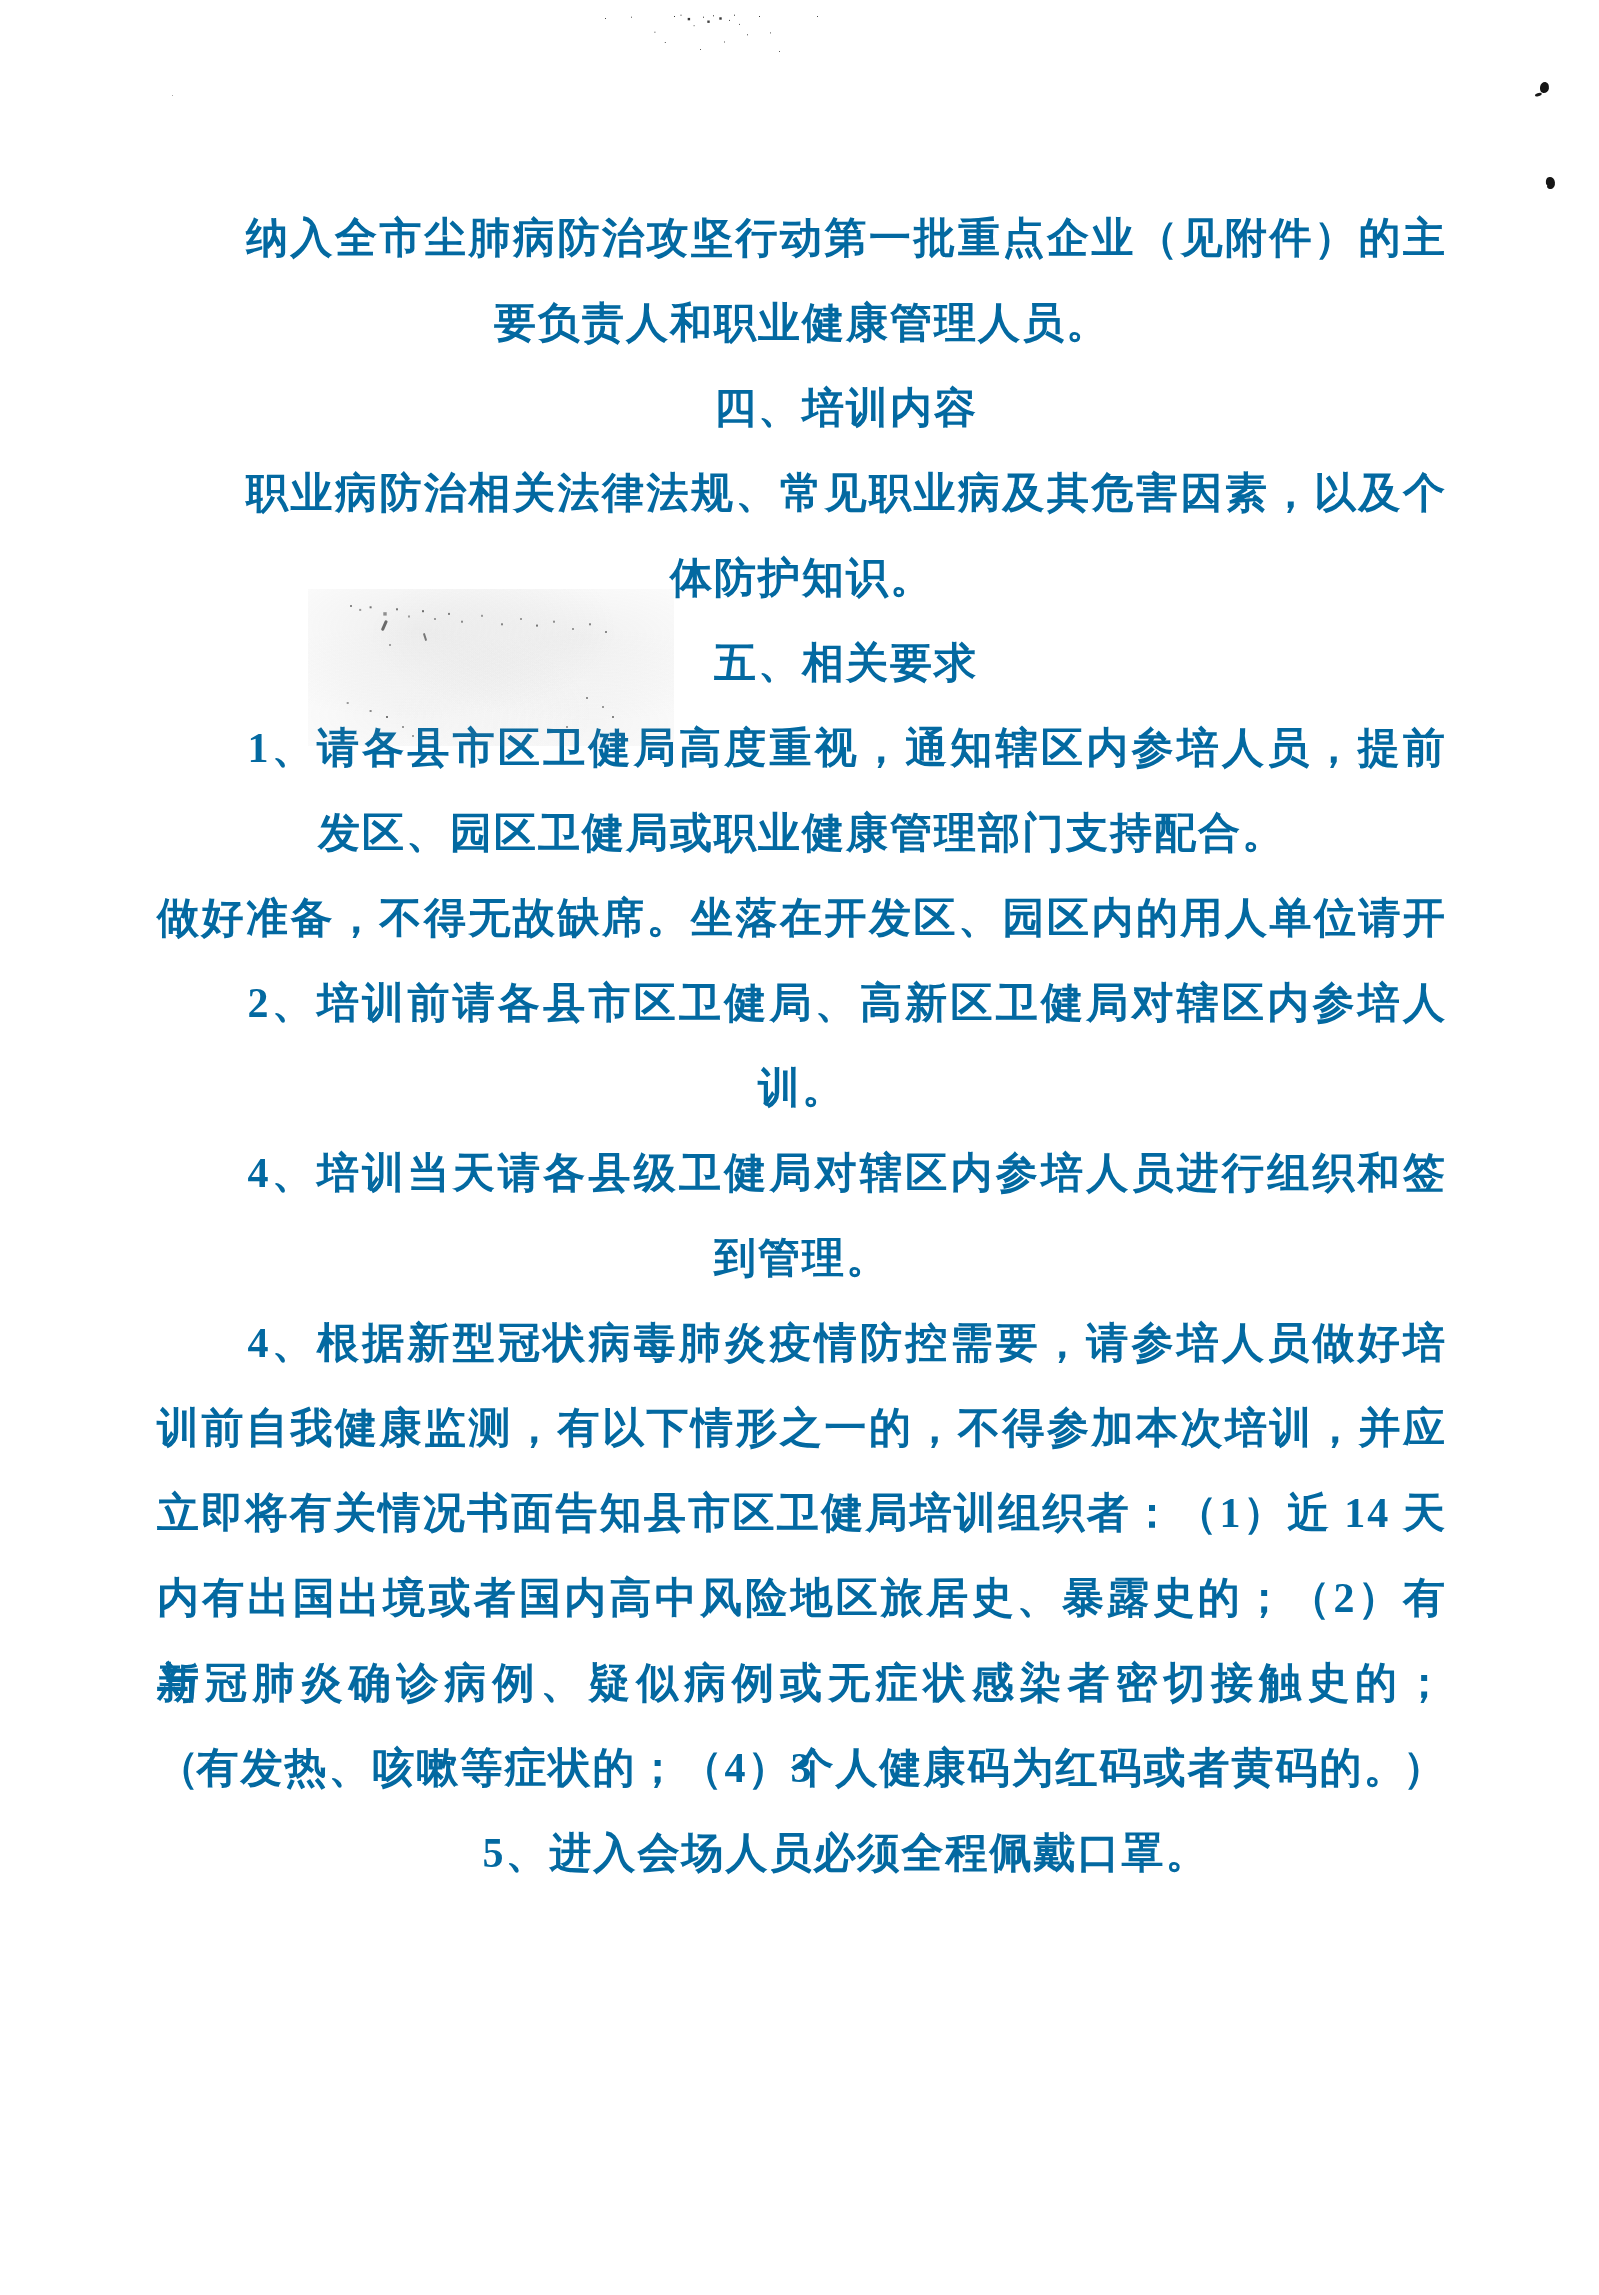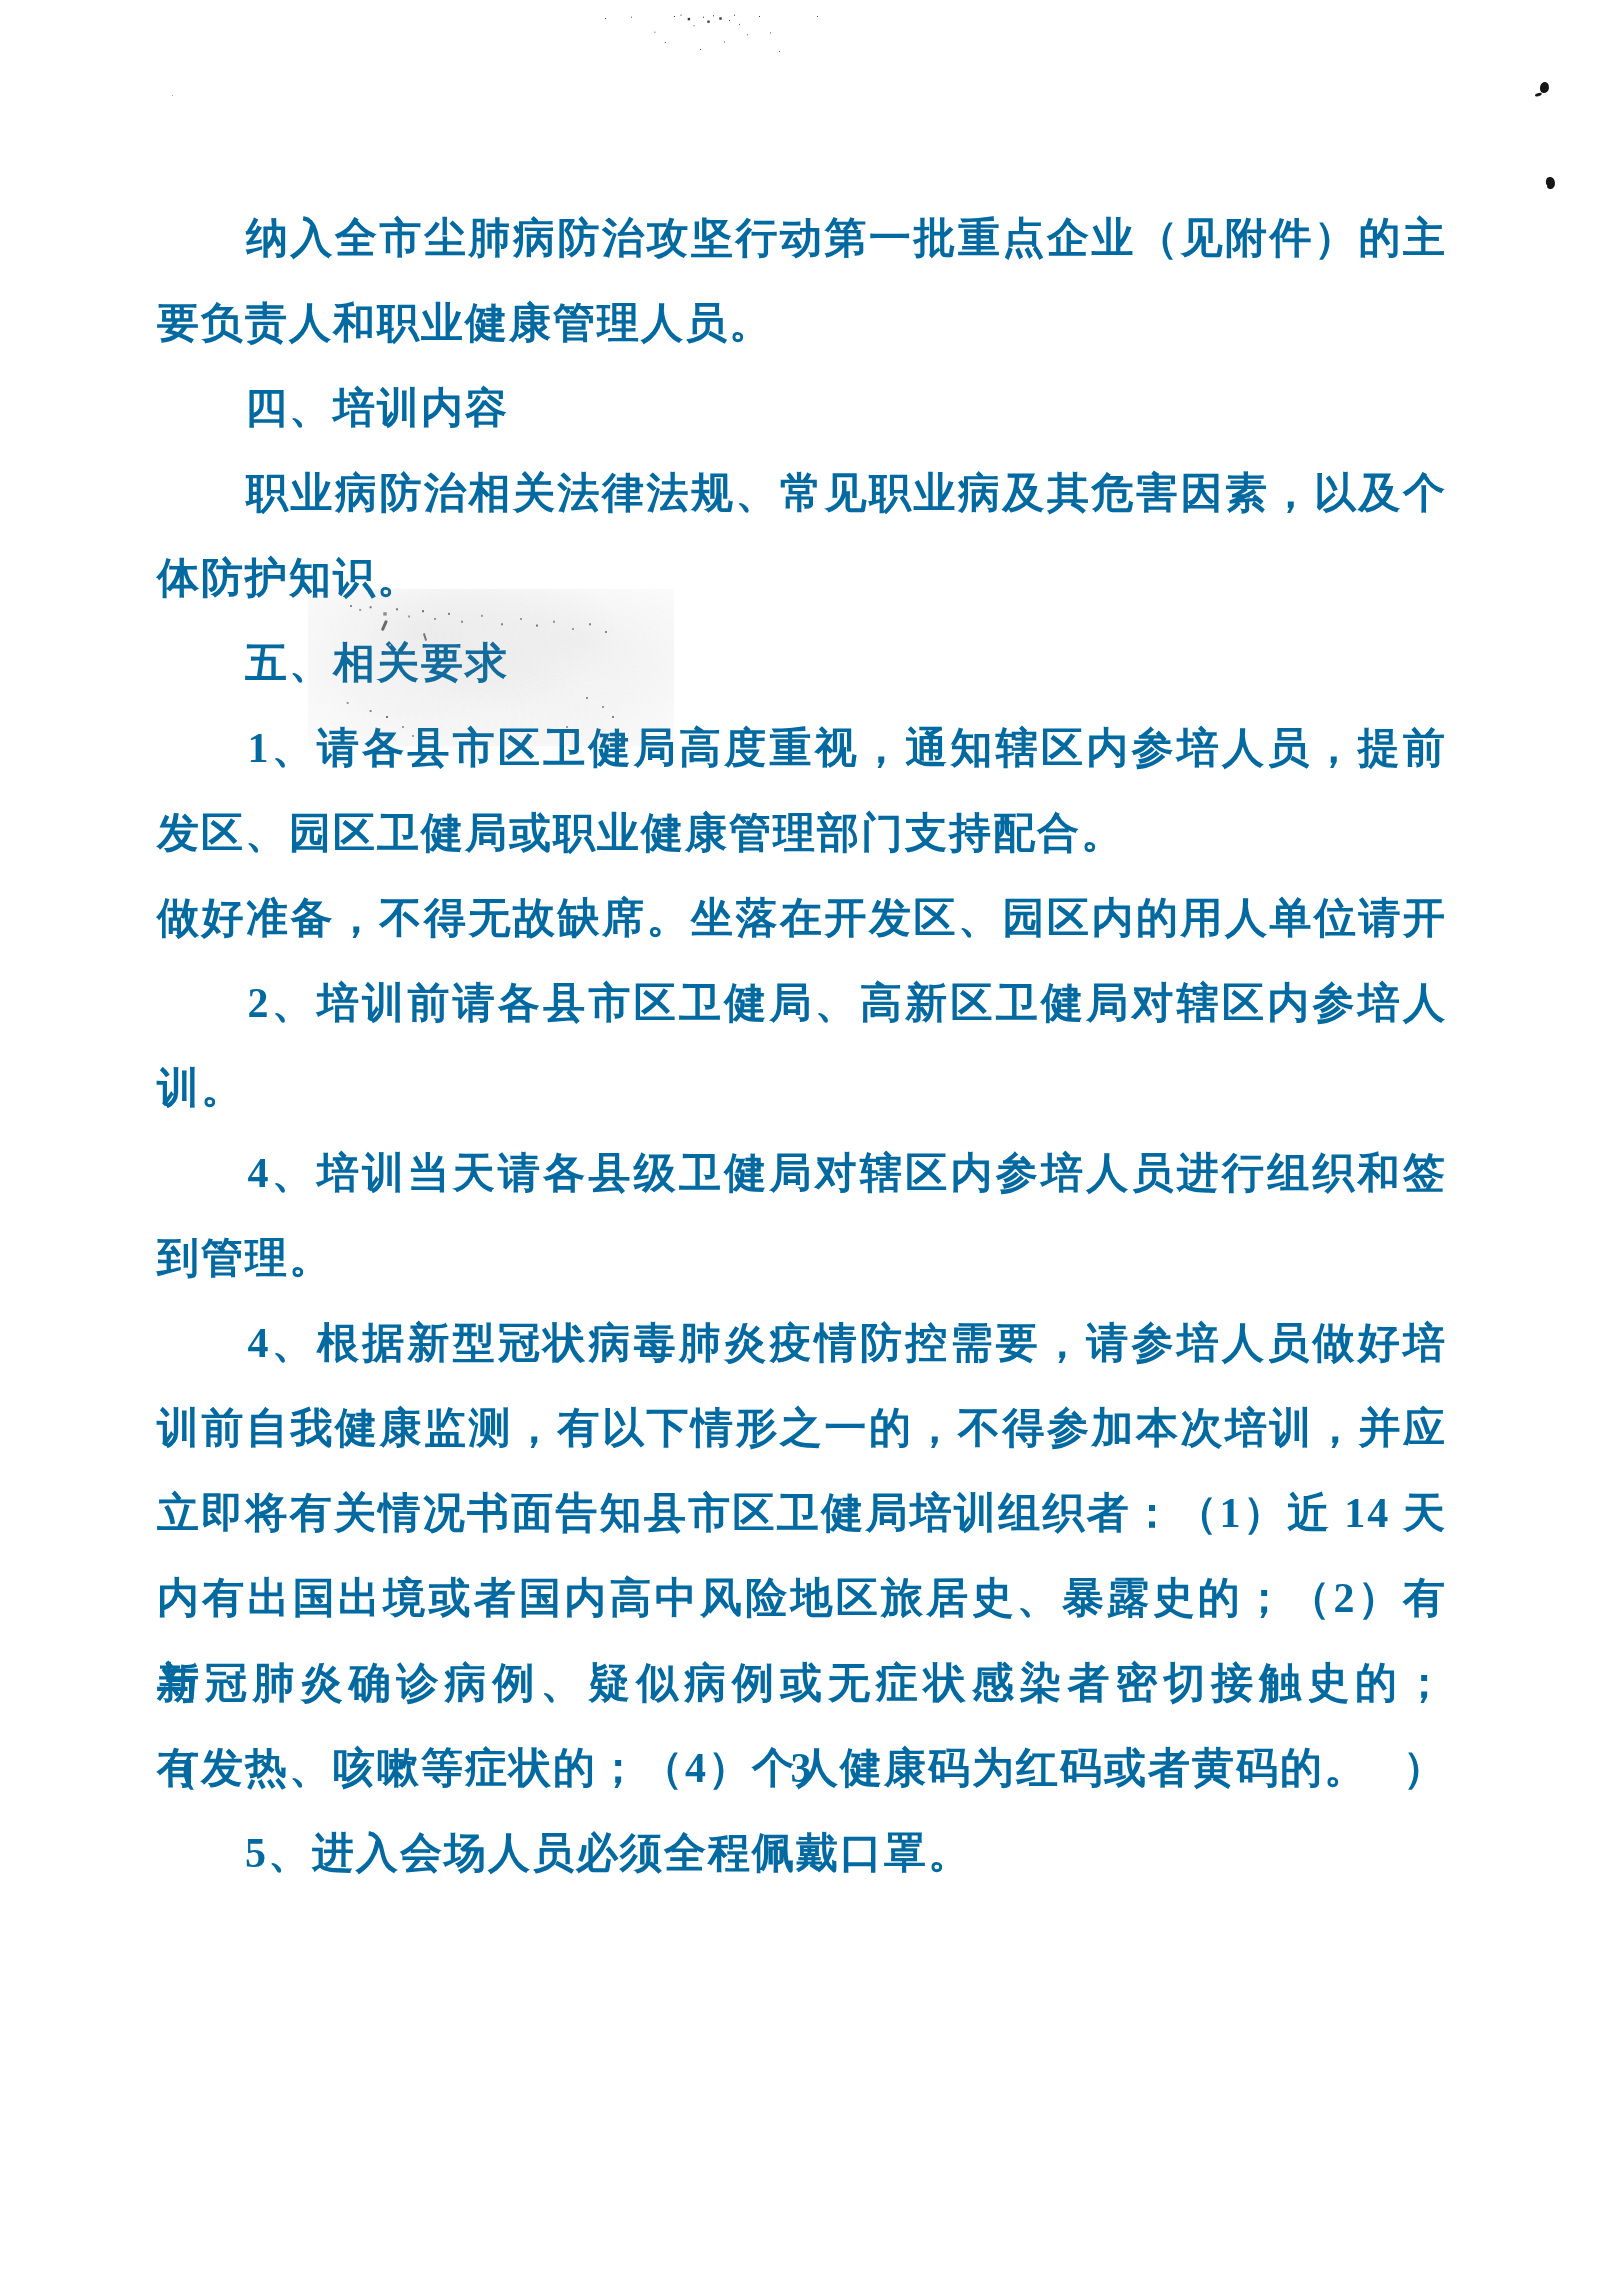--- a/index.html
+++ b/index.html
@@ -17,21 +17,21 @@
   .textblock {
     position: absolute;
     left: 157px; top: 196px;
     width: 1290px;
     font-size: 42px;
     line-height: 85px;
     letter-spacing: 2px;
     font-weight: 600;
     color: #0369a1;
   }
-  .line { height: 85px; white-space: normal; }
+  .line { height: 85px; white-space: normal; text-align: center; }
   .line.fill { text-align: justify; text-align-last: justify; }
 
   
   .artifact { position: absolute; pointer-events: none; }
 
   
   .speckle-top {
     left: 674px; top: 15.7px; width: 1.3px; height: 1.3px;
     background: #3a3a3a;
     box-shadow:

